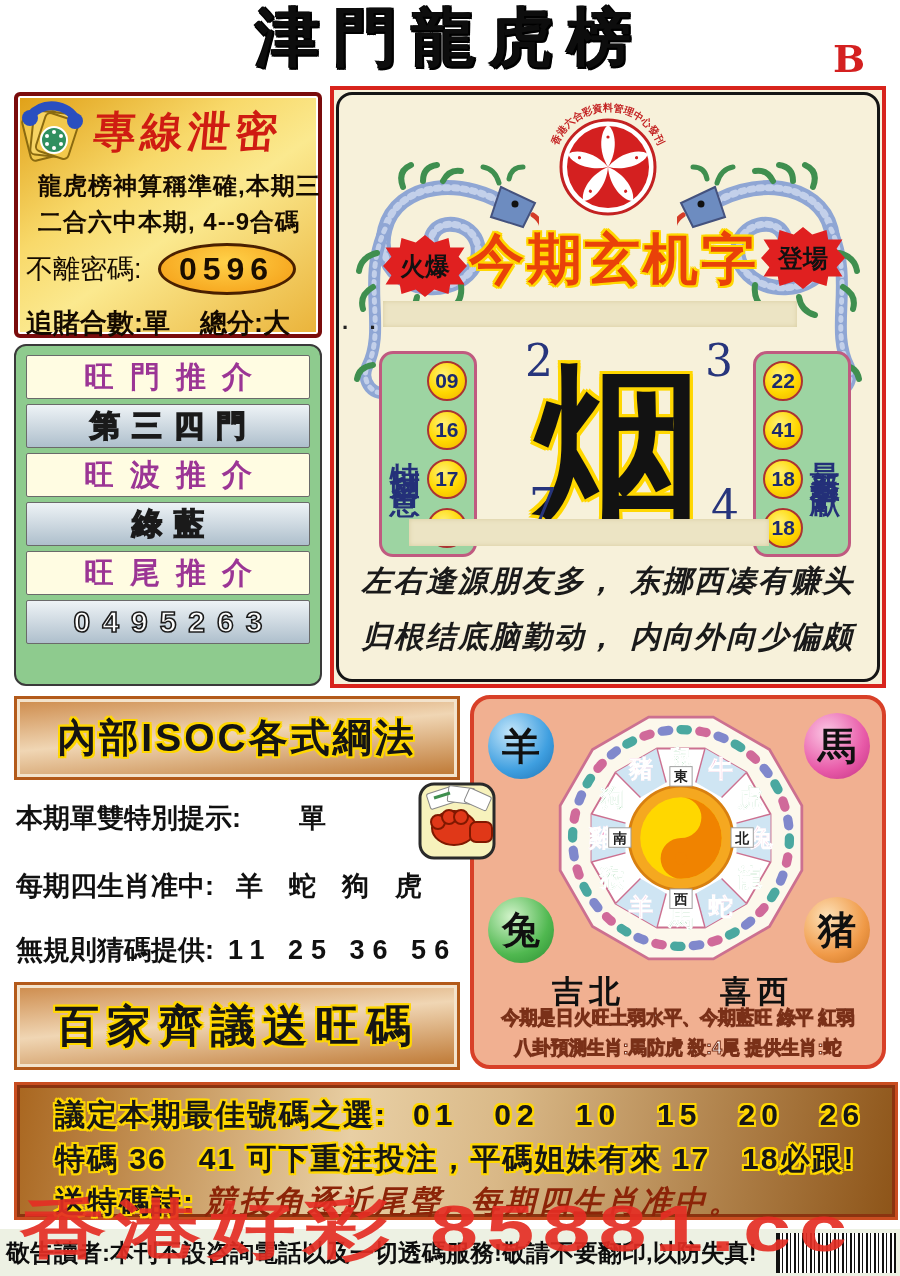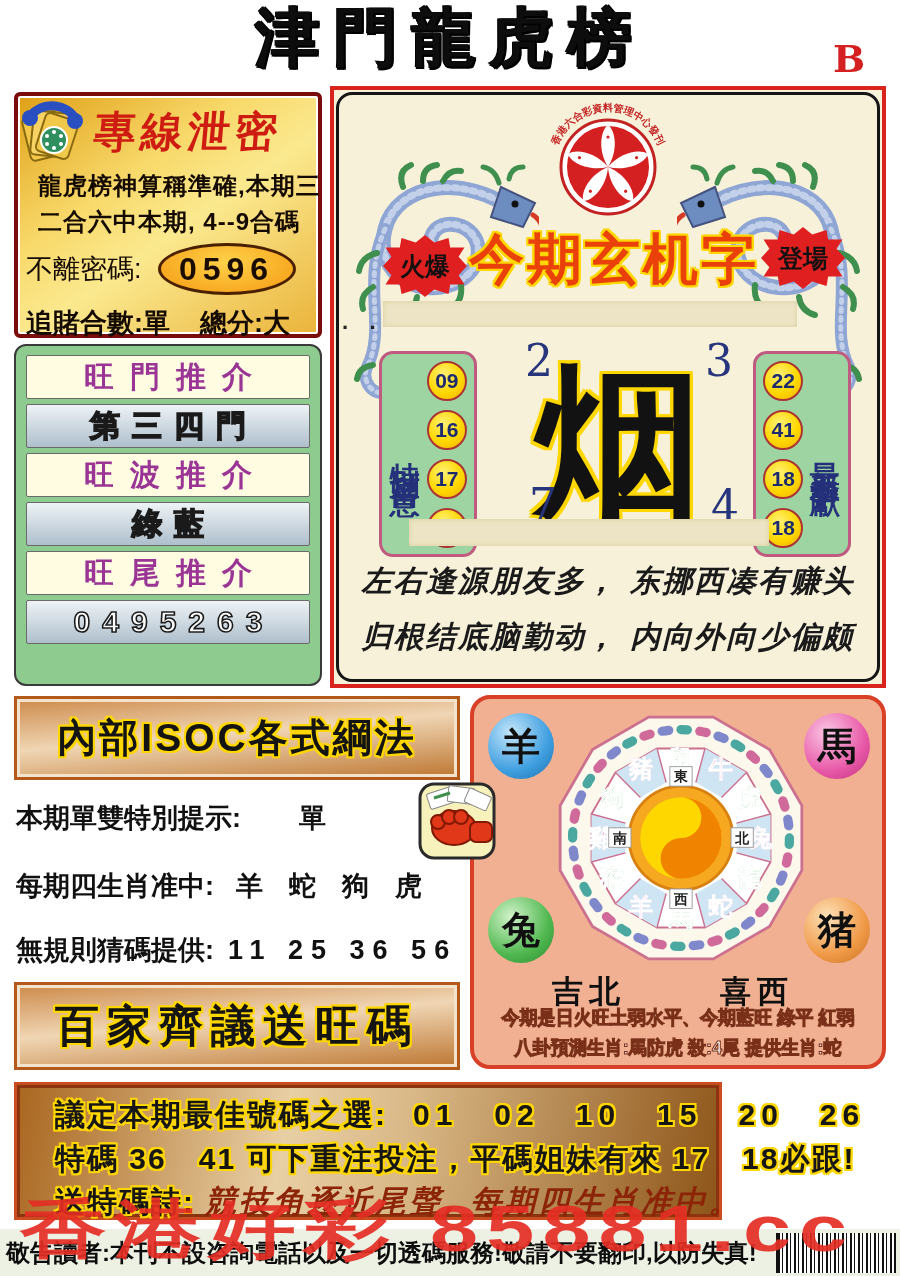--- a/index.html
+++ b/index.html
@@ -93,21 +93,21 @@
   .ball.b2{left:14px;top:198px;background:radial-gradient(circle at 35% 30%,#d2f3ca,#50b850 60%,#2a8a30);}
   .ball.b3{left:330px;top:198px;background:radial-gradient(circle at 35% 30%,#fde1b8,#f09a48 60%,#c87020);}
   .wheel{position:absolute;left:68px;top:0px;width:278px;height:278px;}
   .luck{position:absolute;font-size:31px;font-weight:900;color:#101010;letter-spacing:6px;white-space:nowrap;}
   .luck.ll{left:78px;top:272px;} .luck.lr{left:246px;top:272px;}
   .zline{position:absolute;left:4px;width:400px;text-align:center;font-size:19px;font-weight:900;color:#fff;
          -webkit-text-stroke:1.1px #7a3018;white-space:nowrap;transform:scaleX(.95);transform-origin:50% 50%;}
   .zline.z1{top:306px;} .zline.z2{top:336px;}
   .fist{position:absolute;left:416px;top:780px;width:82px;height:82px;z-index:6;}
   
-  .bottom{position:absolute;left:14px;top:1082px;width:708px;height:138px;box-sizing:border-box;
+  .bottom{position:absolute;left:14px;top:1082px;width:884px;height:138px;box-sizing:border-box;
           border:3px solid #c94d20;box-shadow:inset 0 0 0 3px #8a3410;
           background:linear-gradient(100deg,#a9661f,#e8cfa4 38%,#d9b887 55%,#8d5418);}
   .b-line{position:absolute;left:38px;white-space:nowrap;font-size:30px;font-weight:900;color:#161616;letter-spacing:2px;}
   .b-line.r1{top:10px;} .b-line.r2{top:54px;} .b-line.r3{top:96px;}
   .numsp{margin-left:26px;letter-spacing:6px;}
   .poem{font-family:"DejaVu Serif",serif;font-style:italic;color:#8c2408;font-size:31px;letter-spacing:3px;
         text-shadow:none;margin-left:10px;font-weight:bold;}
   
   .wm{position:absolute;left:20px;top:1186px;font-size:64px;font-weight:900;color:rgba(228,46,36,.92);
       letter-spacing:6px;transform:scaleX(1.35);transform-origin:0 50%;white-space:nowrap;z-index:9;}

